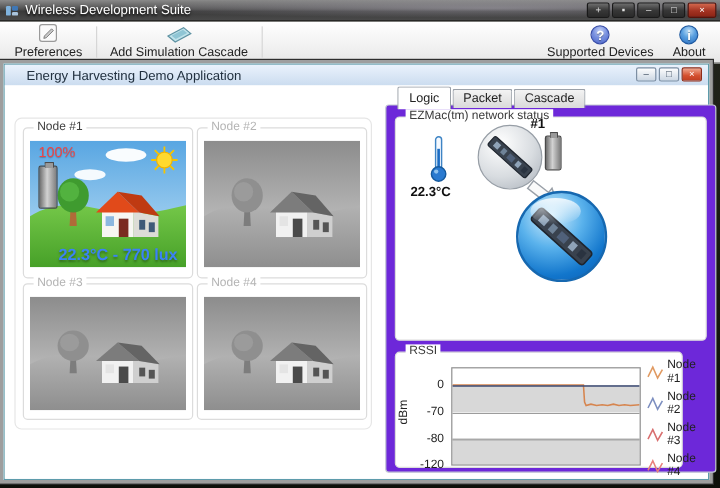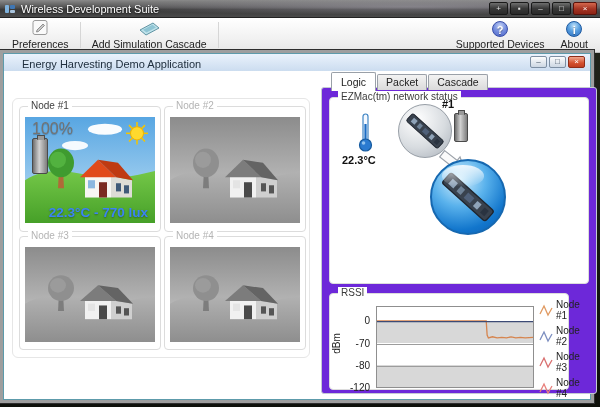--- a/index.html
+++ b/index.html
@@ -50,21 +50,21 @@
   .child-client { position:absolute; left:0; right:0; top:17px; bottom:0; background:#fff; }
 
   
   .nodes-panel { position:absolute; left:8px; top:27px; width:298px; height:260px;
     border:1px solid #e6e6e6; border-radius:6px; background:#fff; }
   .group { position:absolute; border:1px solid #dcdcdc; border-radius:4px; background:#fff; }
   .gb-label { position:absolute; top:-7px; left:8px; background:#fff; padding:0 3px; font-size:10px; color:#b4b4b4; white-space:nowrap; }
   .node-card.active .gb-label { color:#3f3f3f; }
   .node-img { position:absolute; left:5px; top:10px; overflow:hidden; cursor:pointer; }
   .node-img svg { display:block; }
-  .pct { position:absolute; top:3px; left:7px; color:#737373; font-size:16px; text-shadow:0 1px 1px rgba(0,0,0,.25); }
+  .pct { position:absolute; top:3px; left:7px; color:#ef4444; font-size:12px; text-shadow:0 1px 1px rgba(0,0,0,.25); }
   .battery { position:absolute; background:linear-gradient(90deg,#6e6e6e,#d2d2d2 45%,#7e7e7e);
     border:1px solid #4a4a4a; border-radius:2px; }
   .battery::before { content:""; position:absolute; top:-4px; left:28%; width:40%; height:4px;
     background:#9a9a9a; border:1px solid #4a4a4a; border-bottom:none; border-radius:1px; }
   .node-status { position:absolute; bottom:3px; right:7px; color:#3b82f6; font-size:13.5px; font-weight:bold;
     text-shadow:0 1px 2px rgba(0,0,0,.35); }
 
   
   .tabstrip { position:absolute; left:310px; top:1px; display:flex; align-items:flex-end; z-index:3;margin-left:17px; }
   .tab { font-size:10.5px; color:#222; padding:1px 8px 2px; margin-right:1px; cursor:pointer;

